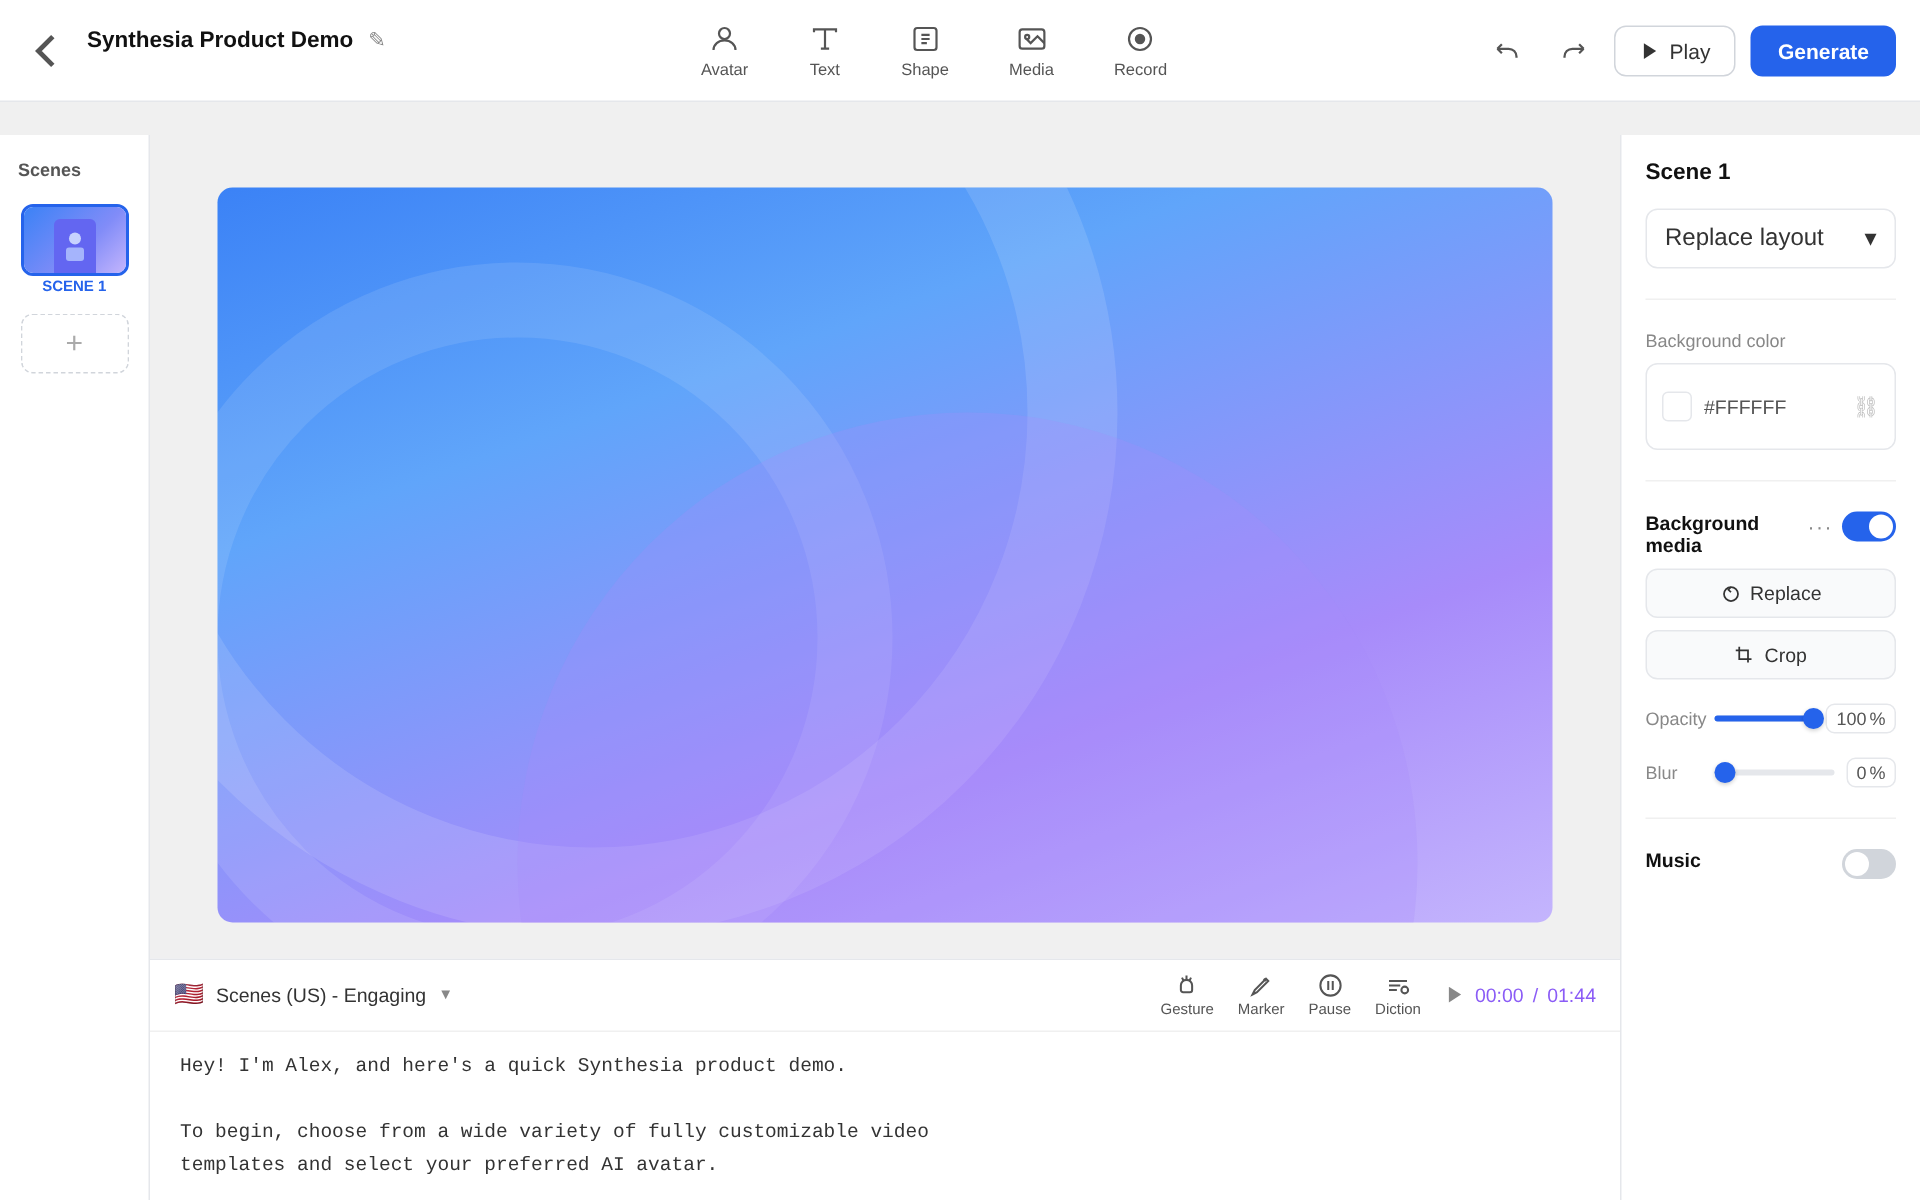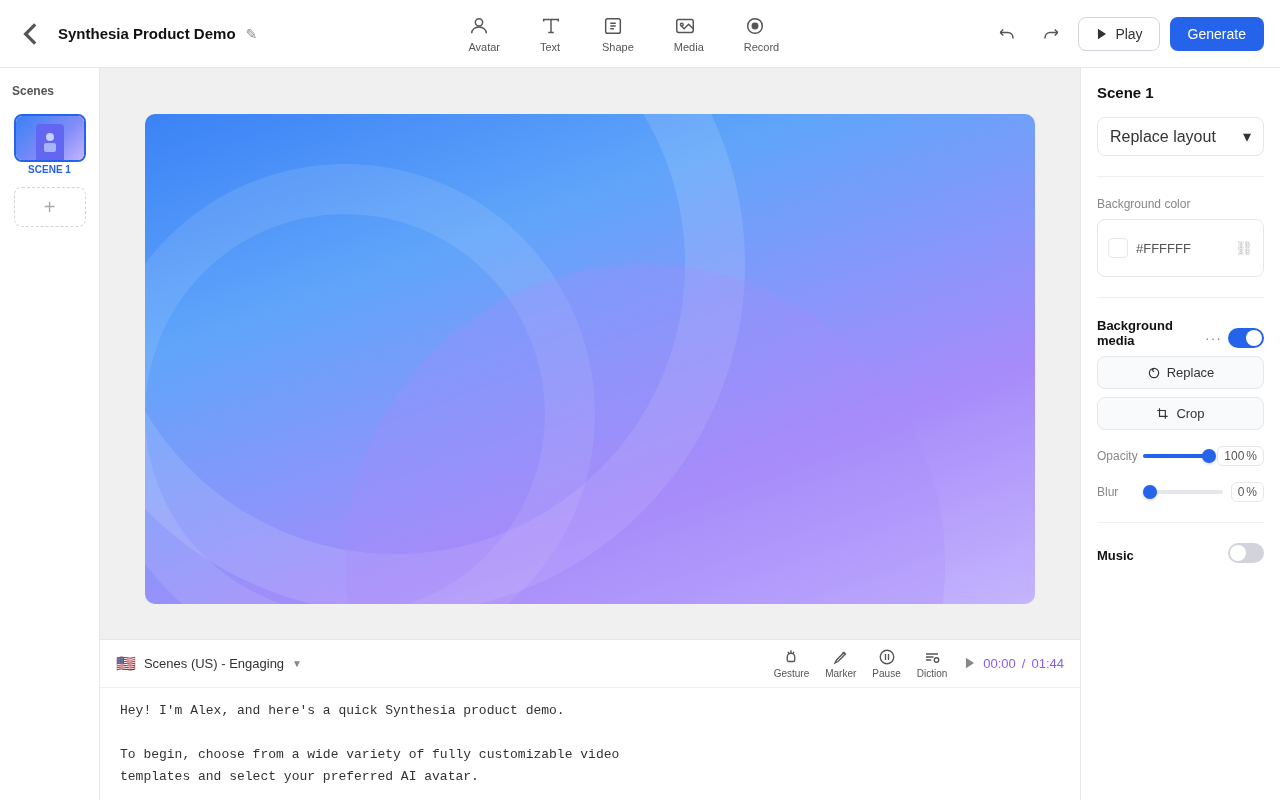--- a/index.html
+++ b/index.html
@@ -9,45 +9,45 @@
     .topbar {
       height: 68px;
       background: #fff;
       border-bottom: 1px solid #e5e7eb;
       display: flex;
       align-items: center;
       justify-content: space-between;
       padding: 0 16px;
       flex-shrink: 0;
     }
-    .topbar-left { display: flex; align-items: center; gap: 10px; }
+    .topbar-left { display: flex; gap: 10px; }
     .back-btn { background: none; border: none; cursor: pointer; color: #555; font-size: 18px; display: flex; align-items: center; justify-content: center; width: 32px; height: 32px; border-radius: 6px; }
     .project-title { font-size: 15px; font-weight: 600; color: #111; }
     .edit-icon { color: #888; cursor: pointer; font-size: 14px; }
     .topbar-center { display: flex; align-items: center; gap: 8px; }
     .tool-btn {
-      display: flex; flex-direction: column; align-items: flex-start; gap: 4px;
+      display: flex; flex-direction: column; align-items: center; gap: 4px;
       padding: 6px 16px; background: none; border: none; cursor: pointer;
       color: #555; font-size: 11px; border-radius: 8px;
     }
     .tool-btn svg { width: 22px; height: 22px; }
     .topbar-right { display: flex; align-items: center; gap: 10px; }
     .undo-redo-btn { background: none; border: none; cursor: pointer; color: #555; font-size: 16px; width: 34px; height: 34px; border-radius: 6px; display: flex; align-items: center; justify-content: center; }
     .play-btn {
       display: flex; align-items: center; gap: 6px; padding: 8px 16px;
       background: none; border: 1.5px solid #d1d5db; border-radius: 8px;
       cursor: pointer; font-size: 14px; color: #333; font-weight: 500;
     }
     .generate-btn {
       padding: 9px 18px; background: #2563eb; border: none; border-radius: 8px;
-      color: #fff; font-size: 14px; font-weight: 400; cursor: pointer;
-    }
-
-    
-    .main { display: flex; flex: 1; overflow: hidden; }
+      color: #fff; font-size: 14px; font-weight: 700; cursor: pointer;
+    }
+
+    
+    .main { display: flex; flex: 1; overflow: hidden; margin-top: 22px; }
 
     
     .sidebar {
       width: 100px; background: #fff; border-right: 1px solid #e5e7eb;
       display: flex; flex-direction: column; align-items: center; padding: 16px 8px;
       gap: 12px; flex-shrink: 0;
     }
     .sidebar-label { font-size: 12px; font-weight: 600; color: #555; margin-bottom: 4px; align-self: flex-start; padding-left: 4px; }
     .scene-thumb {
       width: 72px; height: 48px; border-radius: 8px; overflow: hidden;
@@ -143,21 +143,21 @@
     .bg-color-row {
       display: flex; align-items: center; border: 1.5px solid #e5e7eb; border-radius: 8px;
       padding: 18px 10px; gap: 8px;
     }
     .color-swatch { width: 20px; height: 20px; border-radius: 4px; border: 1px solid #e5e7eb; background: #ffffff; flex-shrink: 0; }
     .color-value { font-size: 13px; color: #555; flex: 1; }
     .color-link-icon { color: #bbb; font-size: 14px; }
 
     
     .bg-media-header {
-      display: flex; align-items: flex-end; justify-content: space-between;
+      display: flex; align-items: flex-start; justify-content: space-between;
     }
     .bg-media-label { font-size: 13px; font-weight: 600; color: #111; }
     .bg-media-controls { display: flex; align-items: center; gap: 6px; }
     .dots-btn { background: none; border: none; cursor: pointer; color: #888; font-size: 14px; letter-spacing: 1px; }
     .toggle-on {
       width: 36px; height: 20px; background: #2563eb; border-radius: 10px;
       position: relative; cursor: pointer; display: inline-block;
     }
     .toggle-on::after {
       content: ''; position: absolute; top: 2px; right: 2px;

